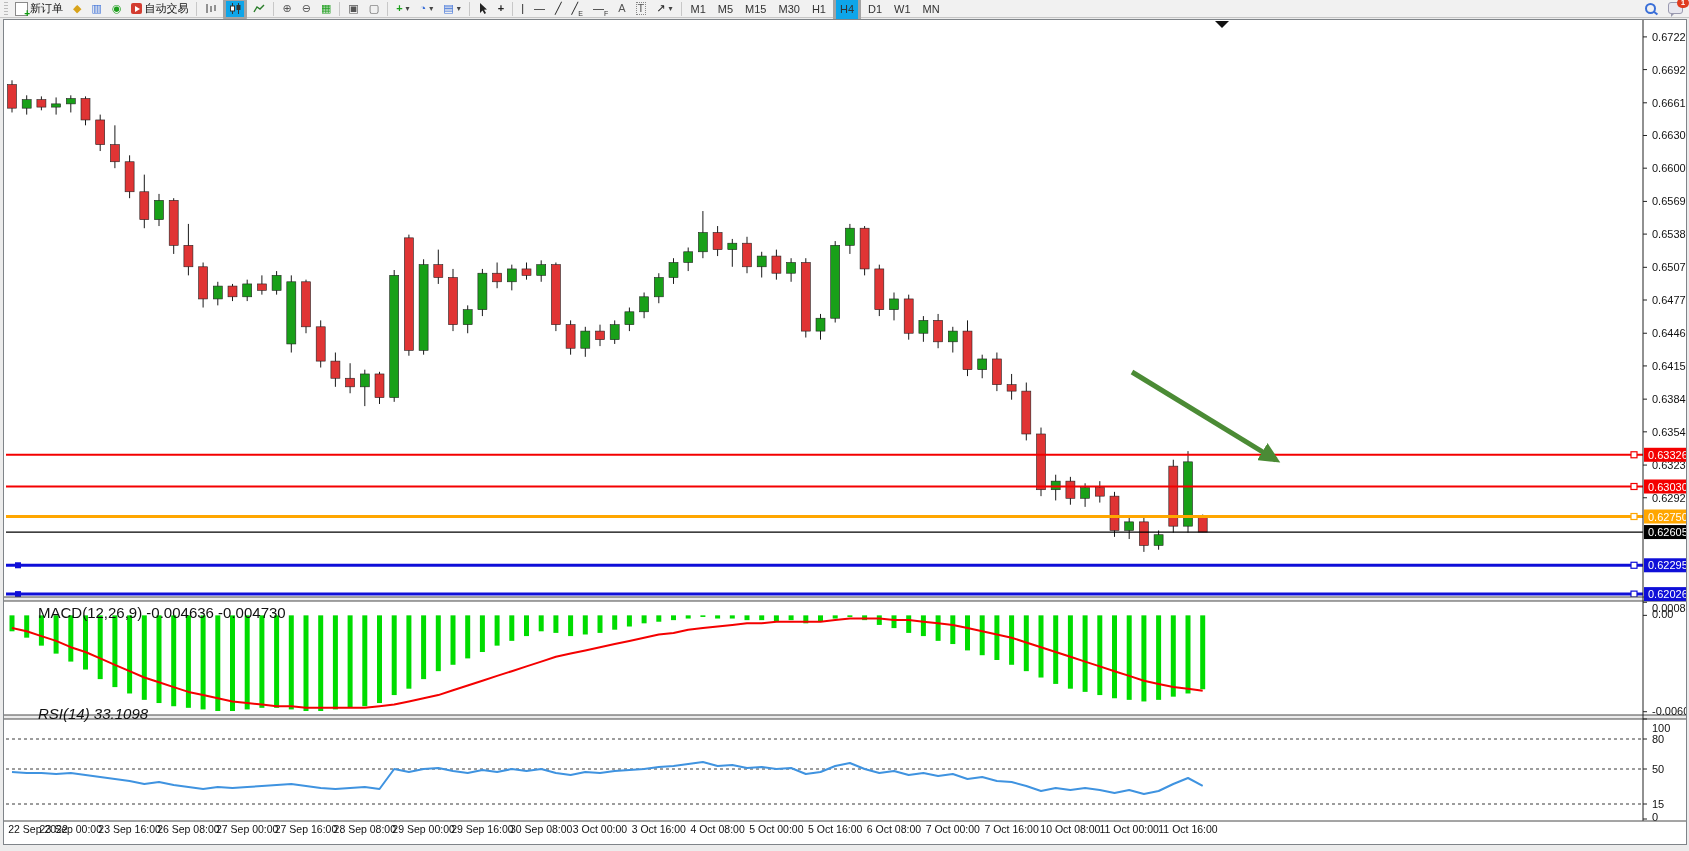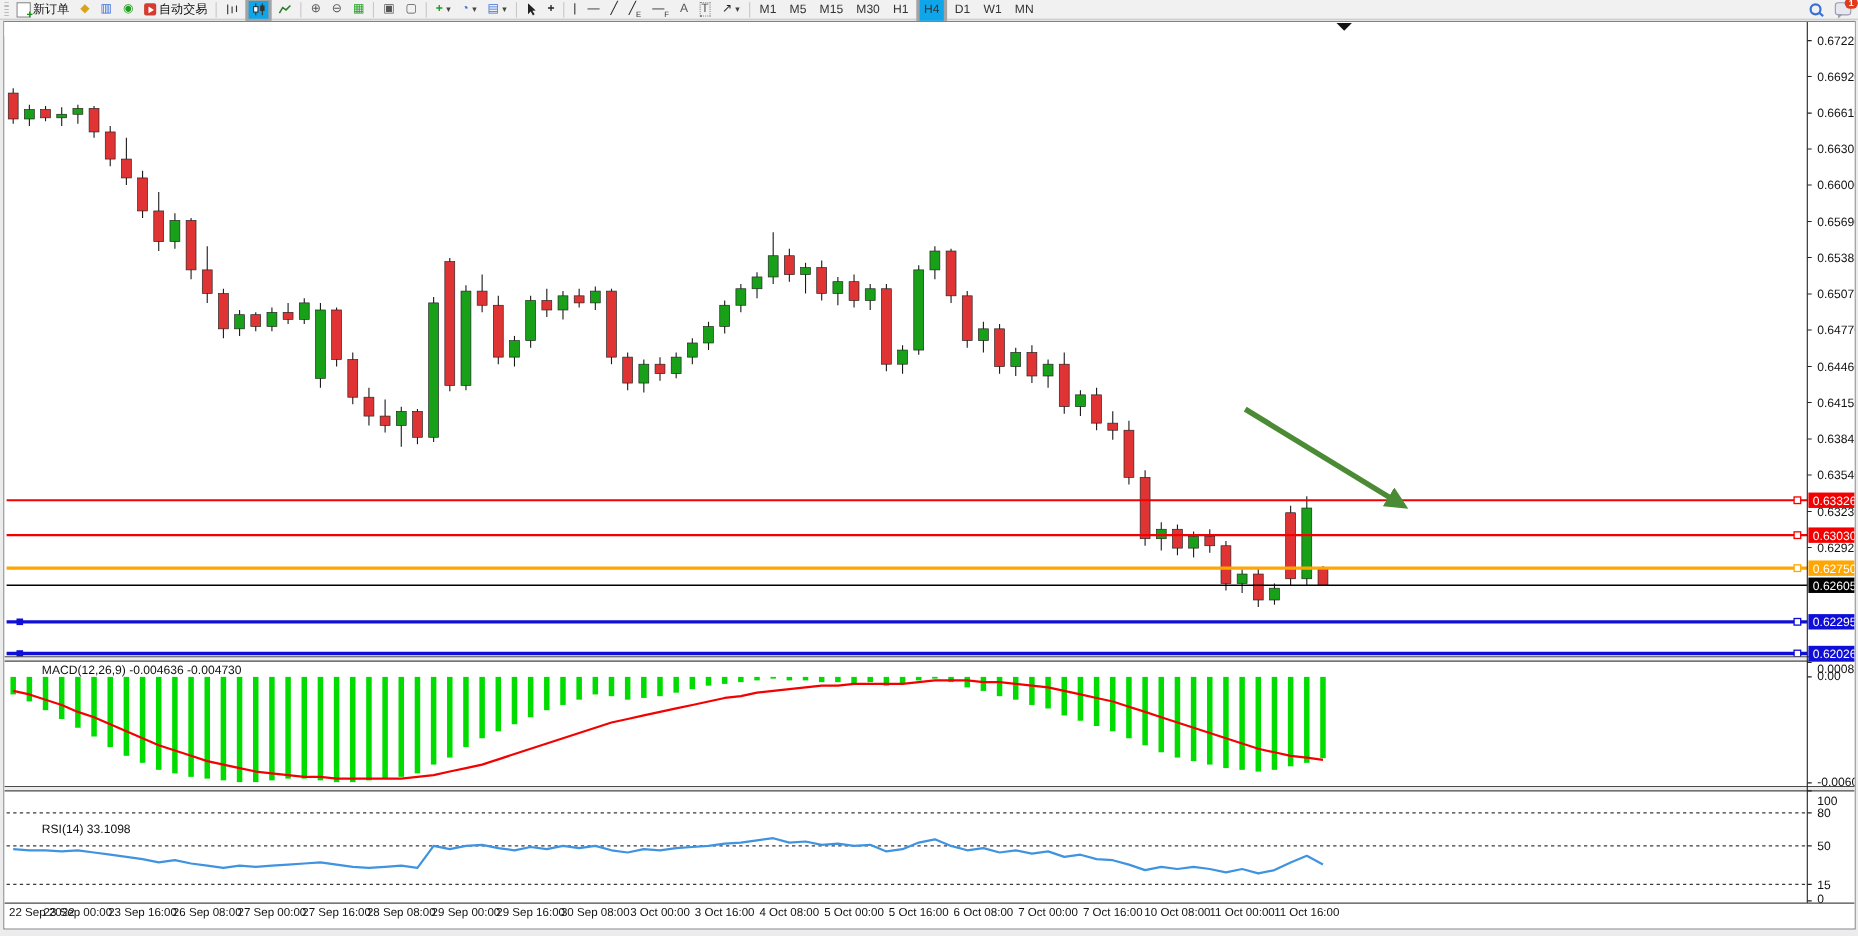--- a/index.html
+++ b/index.html
@@ -32,21 +32,21 @@
   .badge{position:absolute;right:-6px;top:-4px;min-width:10px;height:10px;background:#e03a1e;color:#fff;border-radius:6px;
          font-size:8px;line-height:10px;text-align:center;padding:0 1px;font-weight:bold;}
   .right-icons{position:absolute;right:6px;top:2px;display:flex;gap:12px;align-items:center;}
   
   .chart-window{position:absolute;left:3px;top:19px;width:1684px;height:826px;background:#fff;
                 border:1px solid #7f8489;box-sizing:border-box;}
   .title-row{position:absolute;left:0;top:0;width:100%;height:13px;display:flex;align-items:center;gap:4px;
              padding-left:6px;box-sizing:border-box;background:#fff;}
   .title-tri{font-size:7px;color:#222;}
   .title-text{font-size:11px;color:#111;}
-  .ind-label{position:absolute;left:6px;font-size:11px;color:#111;background:transparent;z-index:5;padding-left:28px;}
+  .ind-label{position:absolute;left:6px;font-size:15px;color:#111;background:transparent;z-index:5;padding-left:28px;}
   #chart-svg{position:absolute;left:0;top:0;}
 </style>
 </head>
 <body>
 
 <div class="toolbar">
   <span class="thandle"></span>
   <span class="tbtn">
     <span class="doc-icon">
         <span class="plus">+</span>
@@ -183,21 +183,21 @@
   </span>
 </div>
 
 <div class="chart-window">
   <div class="title-row">
     <span class="title-tri">▼</span>
     <span class="title-text">AUDUSD-,H4</span>
     <span class="title-text">0.62743 0.62768 0.62605 0.62605</span>
   </div>
   <div class="ind-label" style="top:584px;">MACD(12,26,9) -0.004636 -0.004730</div>
-  <div class="ind-label" style="top:728px;">RSI(14) 33.1098</div>
+  <div class="ind-label" style="top:685px;font-style:italic;">RSI(14) 33.1098</div>
   <svg id="chart-svg" width="1682" height="824">
       <rect x="0" y="0" width="1682" height="824" fill="#ffffff"></rect>
       <line x1="8" y1="60.30126869910943" x2="8" y2="92.45427002461604" stroke="#1a1a1a" stroke-width="1"></line>
       <rect x="3.5" y="64.58833554251103" width="9" height="23.578867638704594" fill="#e03434" stroke="#222" stroke-width="0.6"></rect>
       <line x1="22.7" y1="75.30600265101323" x2="22.7" y2="94.59780344631625" stroke="#1a1a1a" stroke-width="1"></line>
       <rect x="18.2" y="79.59306949441364" width="9" height="8.574133686801986" fill="#18a018" stroke="#222" stroke-width="0.6"></rect>
       <line x1="37.4" y1="76.37776936186333" x2="37.4" y2="90.31073660291584" stroke="#1a1a1a" stroke-width="1"></line>
       <rect x="32.9" y="79.59306949441364" width="9" height="7.502366975951901" fill="#e03434" stroke="#222" stroke-width="0.6"></rect>
       <line x1="52.099999999999994" y1="77.44953607271343" x2="52.099999999999994" y2="94.59780344631625" stroke="#1a1a1a" stroke-width="1"></line>
       <rect x="47.599999999999994" y="83.88013633781404" width="9" height="3.215300132551505" fill="#18a018" stroke="#222" stroke-width="0.6"></rect>

